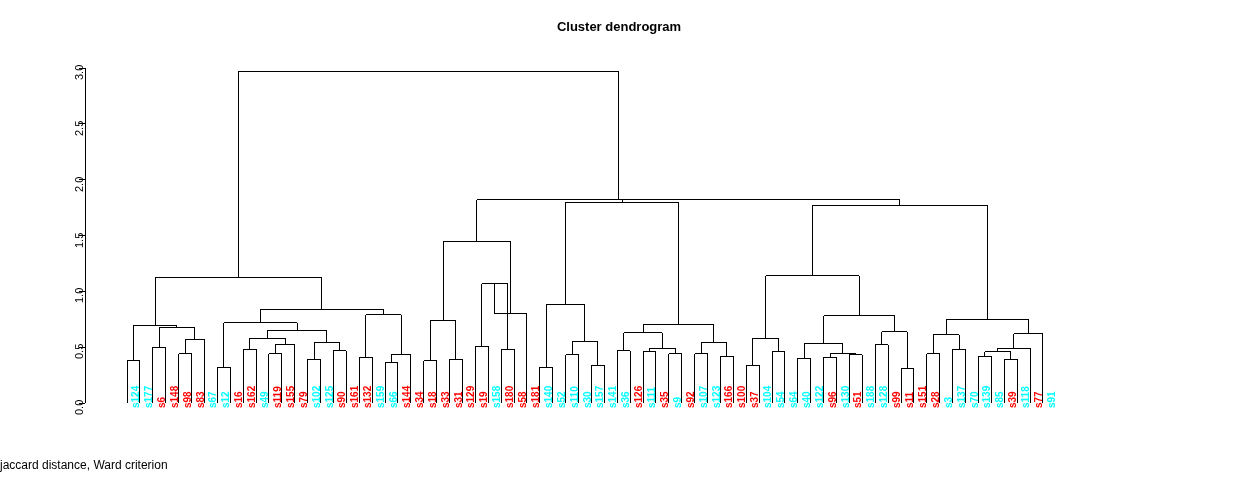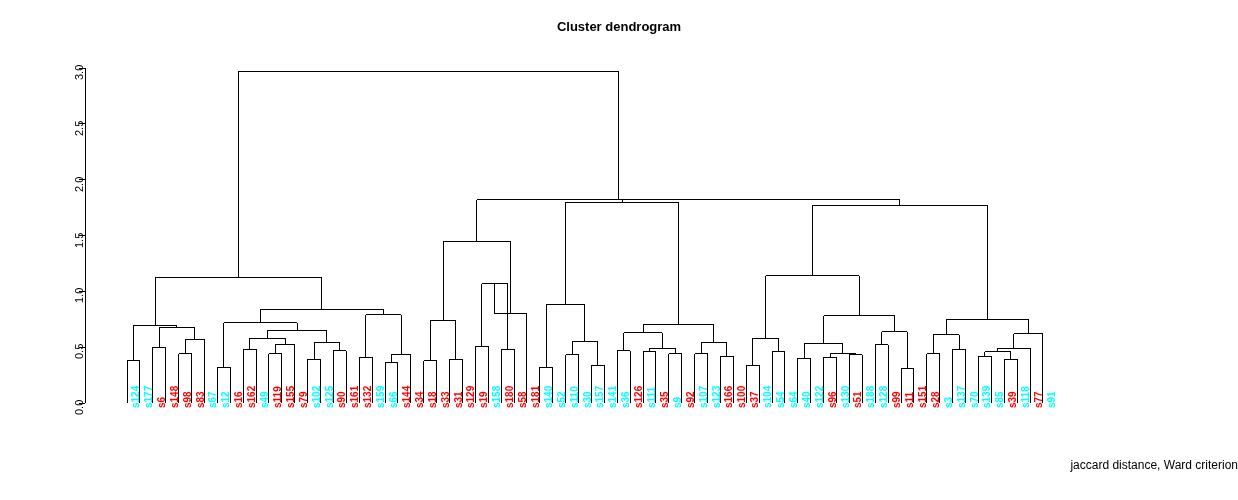--- a/index.html
+++ b/index.html
@@ -31,21 +31,21 @@
     font-weight: bold;
     color: #000000;
     font-family: "Liberation Sans", sans-serif;
     letter-spacing: 0px;
   }
   #x-axis-label {
     position: absolute;
     left: 0;
     top: 458px;
     width: 1238px;
-    text-align: right;
+    text-align: left;
     font-size: 12px;
     color: #000000;
     font-family: "Liberation Sans", sans-serif;
   }
   #plot-svg {
     position: absolute;
     left: 0;
     top: 0;
   }
   .leaf-label {

